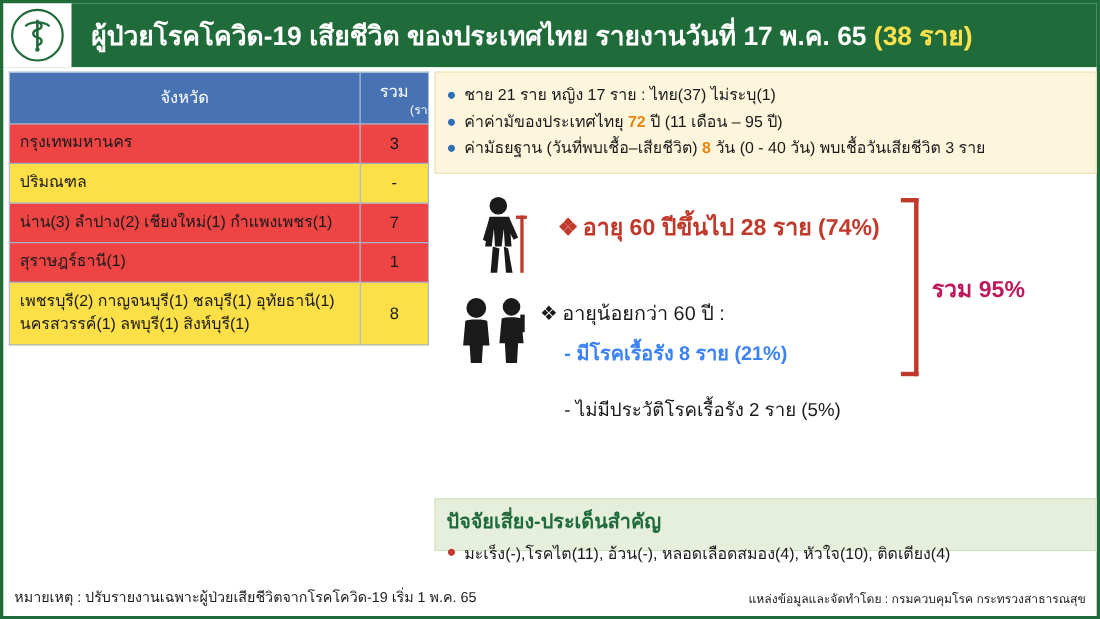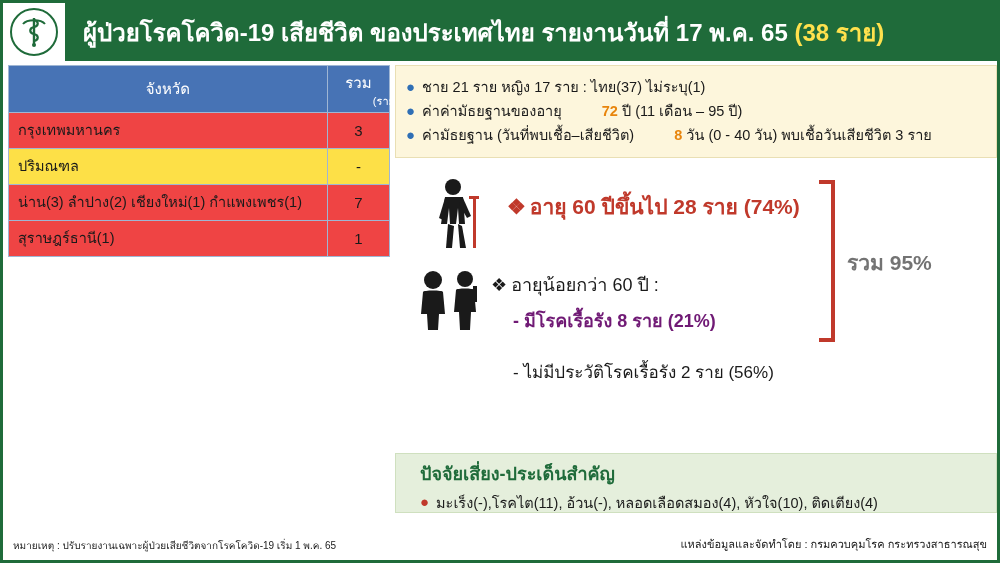--- a/index.html
+++ b/index.html
@@ -126,21 +126,21 @@
     color: #1a1a1a;
     line-height: 22px;
     margin: 2px 0;
   }
   .bullet-dot {
     color: #2f6fb5;
     font-size: 15px;
     margin-right: 7px;
     line-height: 22px;
   }
-  .hl-orange { color: #e8850c; font-weight: bold; margin-left: 36px; }
+  .hl-orange { color: #e8850c; font-weight: bold; }
   
   .age-block {
     position: relative;
     width: 602px;
     height: 300px;
   }
   .fig-old {
     position: absolute;
     left: 28px; top: 20px;
     width: 70px; height: 72px;
@@ -164,21 +164,21 @@
     left: 96px; top: 112px;
     font-size: 18px;
     color: #1a1a1a;
     white-space: nowrap;
   }
   .age-line2 .dia { color: #1a1a1a; margin-right: 4px; }
   .age-line3 {
     position: absolute;
     left: 118px; top: 148px;
     font-size: 18px;
-    color: #701a75;
+    color: #3b82f6;
     font-weight: bold;
     white-space: nowrap;
   }
   .age-line4 {
     position: absolute;
     left: 118px; top: 200px;
     font-size: 17px;
     color: #1a1a1a;
     white-space: nowrap;
   }
@@ -191,54 +191,54 @@
     border: 4px solid #c0392b;
     border-left: none;
     box-sizing: border-box;
   }
   .total95 {
     position: absolute;
     left: 452px;
     top: 88px;
     font-size: 21px;
     font-weight: bold;
-    color: #737373;
+    color: #be185d;
     white-space: nowrap;
   }
   
   .risk-box {
     position: absolute;
     left: 392px;
     top: 450px;
     width: 602px;
-    height: 60px;
+    height: 48px;
     background: #e5efdc;
     border: 1px solid #cfe0bf;
     box-sizing: border-box;
-    padding: 5px 24px;
+    padding: 5px 10px;
   }
   .risk-title {
     font-size: 18px;
     font-weight: bold;
     color: #1f6b3a;
     margin-bottom: 3px;
   }
   .risk-line {
     display: flex;
     align-items: flex-start;
     font-size: 14.5px;
     color: #1a1a1a;
   }
   .risk-line .bullet-dot { color: #c0392b; }
   
   .footer-left {
     position: absolute;
     left: 10px;
     bottom: 7px;
-    font-size: 10px;
+    font-size: 13px;
     color: #1a1a1a;
     margin-top: 13px;
   }
   .footer-right {
     position: absolute;
     right: 10px;
     bottom: 7px;
     font-size: 11px;
     color: #1a1a1a;
     text-align: right;
@@ -292,34 +292,38 @@
           <td class="sum-cell">-</td>
         </tr>
         <tr class="row-a">
           <td class="prov-cell">น่าน(3) ลำปาง(2) เชียงใหม่(1) กำแพงเพชร(1)</td>
           <td class="sum-cell">7</td>
         </tr>
         <tr class="row-a">
           <td class="prov-cell">สุราษฎร์ธานี(1)</td>
           <td class="sum-cell">1</td>
         </tr>
+        <tr class="row-b">
+          <td class="prov-cell">เพชรบุรี(2) กาญจนบุรี(1) ชลบุรี(1) อุทัยธานี(1)<br>นครสวรรค์(1) ลพบุรี(1) สิงห์บุรี(1)</td>
+          <td class="sum-cell">8</td>
+        </tr>
       </tbody>
     </table>
   </div>
 
   <div class="right">
 
     <div class="summary-box">
       <div class="bullet-line">
         <span class="bullet-dot">●</span>
         <span>ชาย 21 ราย หญิง 17 ราย : ไทย(37) ไม่ระบุ(1)</span>
       </div>
       <div class="bullet-line">
         <span class="bullet-dot">●</span>
-        <span><span>ค่าค่ามัธยฐานของอายุ </span><span class="hl-orange">72</span><span> ปี (11 เดือน – 95 ปี)</span></span>
+        <span><span>ค่าค่ามัของประเทศไทยุ </span><span class="hl-orange">72</span><span> ปี (11 เดือน – 95 ปี)</span></span>
       </div>
       <div class="bullet-line">
         <span class="bullet-dot">●</span>
         <span><span>ค่ามัธยฐาน (วันที่พบเชื้อ–เสียชีวิต) </span><span class="hl-orange">8</span><span> วัน (0 - 40 วัน) พบเชื้อวันเสียชีวิต 3 ราย</span></span>
       </div>
     </div>
 
     <div class="age-block">
 
       <div class="fig-old">
@@ -347,21 +351,21 @@
 
       <div class="age-line1">
         <span class="dia">❖</span><span>อายุ 60 ปีขึ้นไป 28 ราย (74%)</span>
       </div>
 
       <div class="age-line2">
         <span class="dia">❖</span><span>อายุน้อยกว่า 60 ปี :</span>
       </div>
 
       <div class="age-line3">- มีโรคเรื้อรัง 8 ราย (21%)</div>
-      <div class="age-line4">- ไม่มีประวัติโรคเรื้อรัง 2 ราย (56%)</div>
+      <div class="age-line4">- ไม่มีประวัติโรคเรื้อรัง 2 ราย (5%)</div>
 
       <div class="bracket"></div>
       <div class="total95">รวม 95%</div>
     </div>
   </div>
 
   <div class="risk-box">
     <div class="risk-title">ปัจจัยเสี่ยง-ประเด็นสำคัญ</div>
     <div class="risk-line">
       <span class="bullet-dot">●</span>

